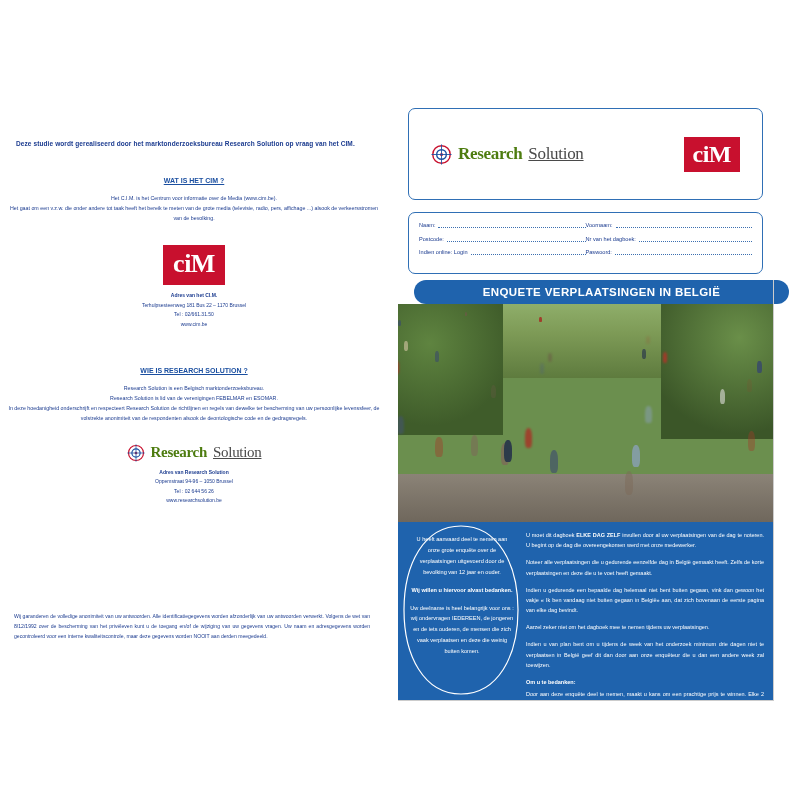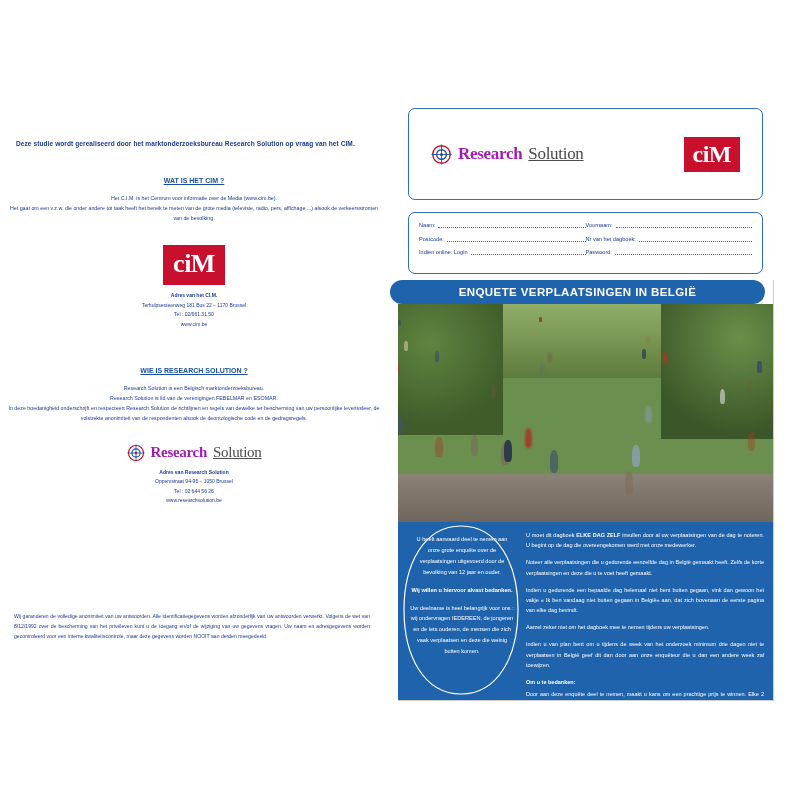--- a/index.html
+++ b/index.html
@@ -89,21 +89,21 @@
   }
   .rs-mark {
     width: 18px;
     height: 18px;
     position: relative;
   }
   .rs-word1 {
     font-family: "Liberation Serif", serif;
     font-weight: bold;
     font-size: 15px;
-    color: #a21caf;
+    color: #4d7c0f;
     letter-spacing: -0.3px;
   }
   .rs-word2 {
     font-family: "Liberation Serif", serif;
     font-size: 15px;
     color: #4a4a4a;
     letter-spacing: -0.3px;
     text-decoration: underline;
   }
 
@@ -193,21 +193,21 @@
   }
   .form-dots {
     flex: 1;
     border-bottom: 1px dotted #3b6fb0;
     height: 7px;
   }
 
   
   #title-banner {
     position: absolute;
-    left: 0;
+    left: 24px;
     top: 172px;
     width: 375px;
     height: 24px;
     background: #1f63ad;
     border-radius: 12px;
     color: #ffffff;
     font-size: 11.5px;
     font-weight: bold;
     display: flex;
     align-items: center;

